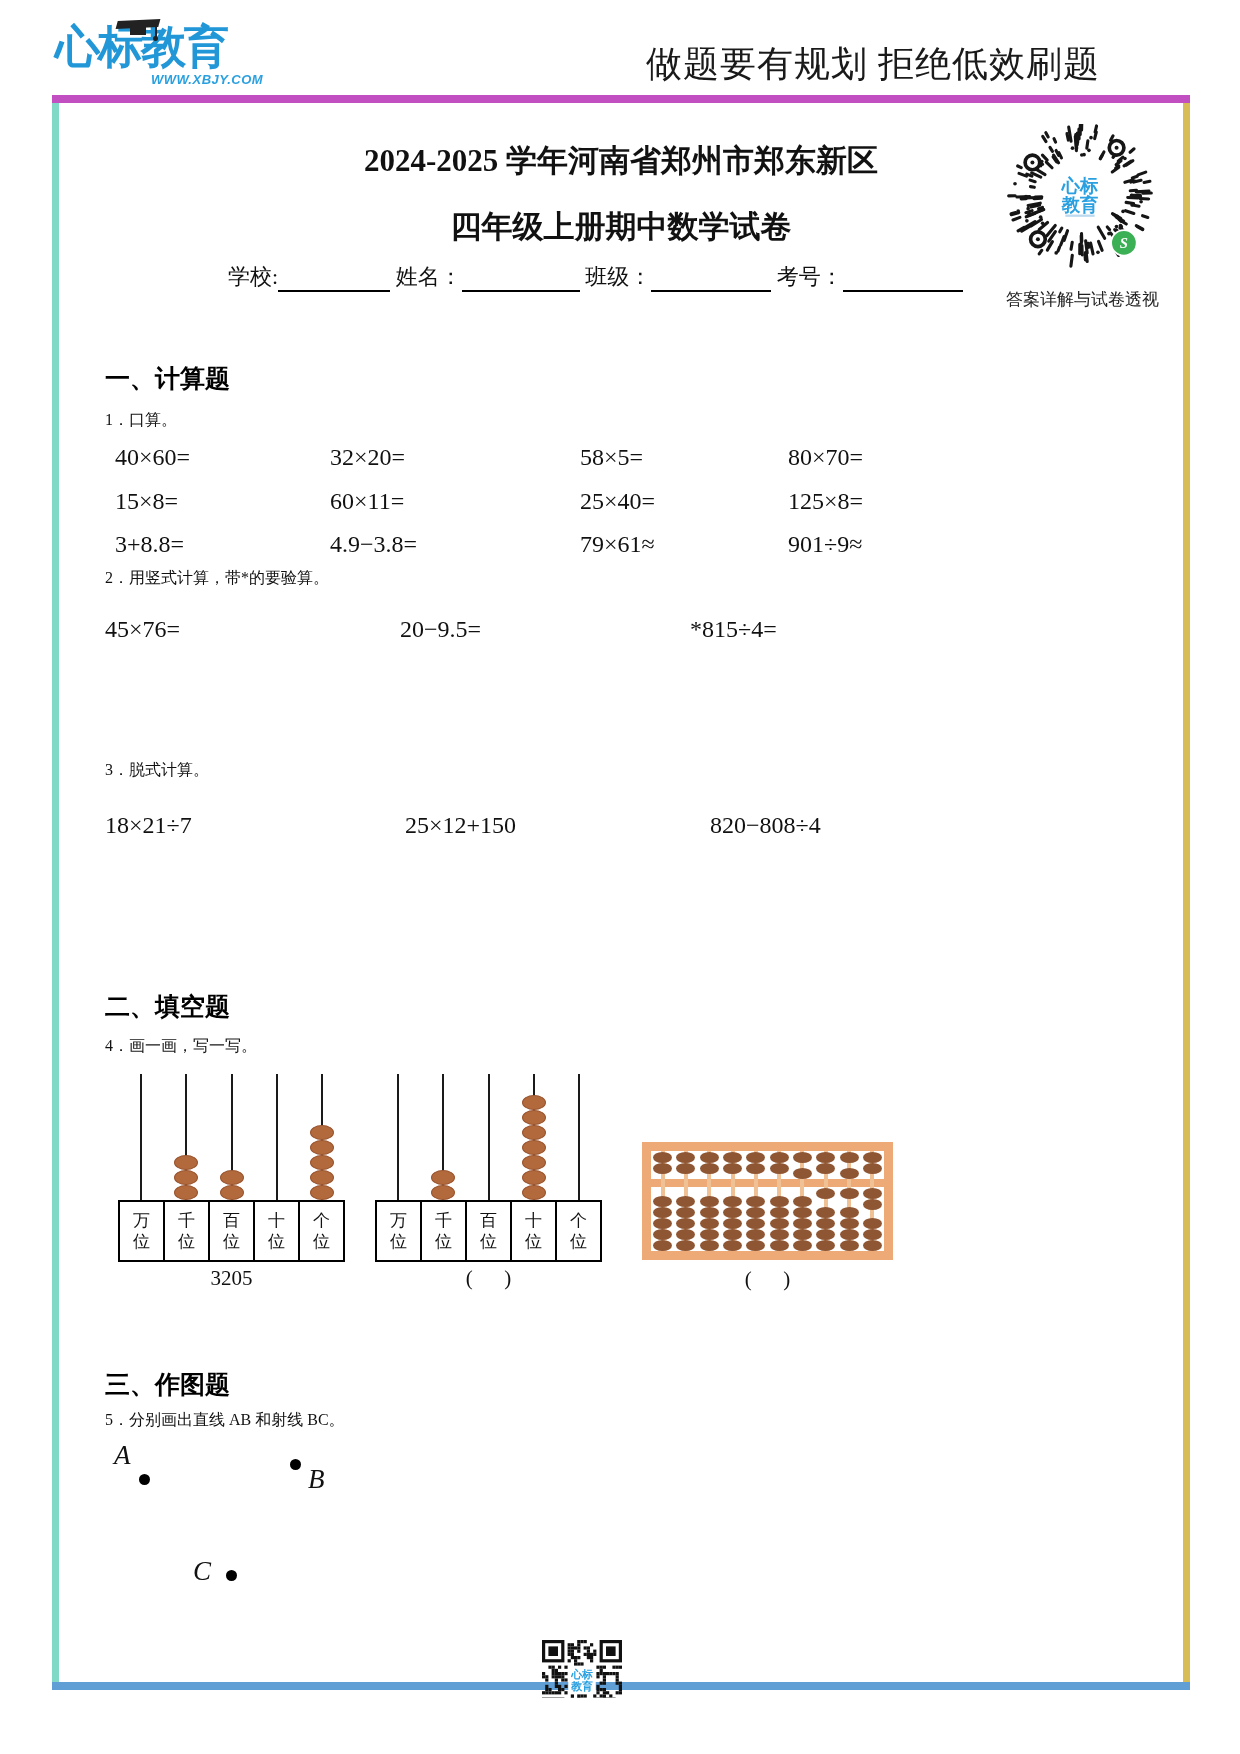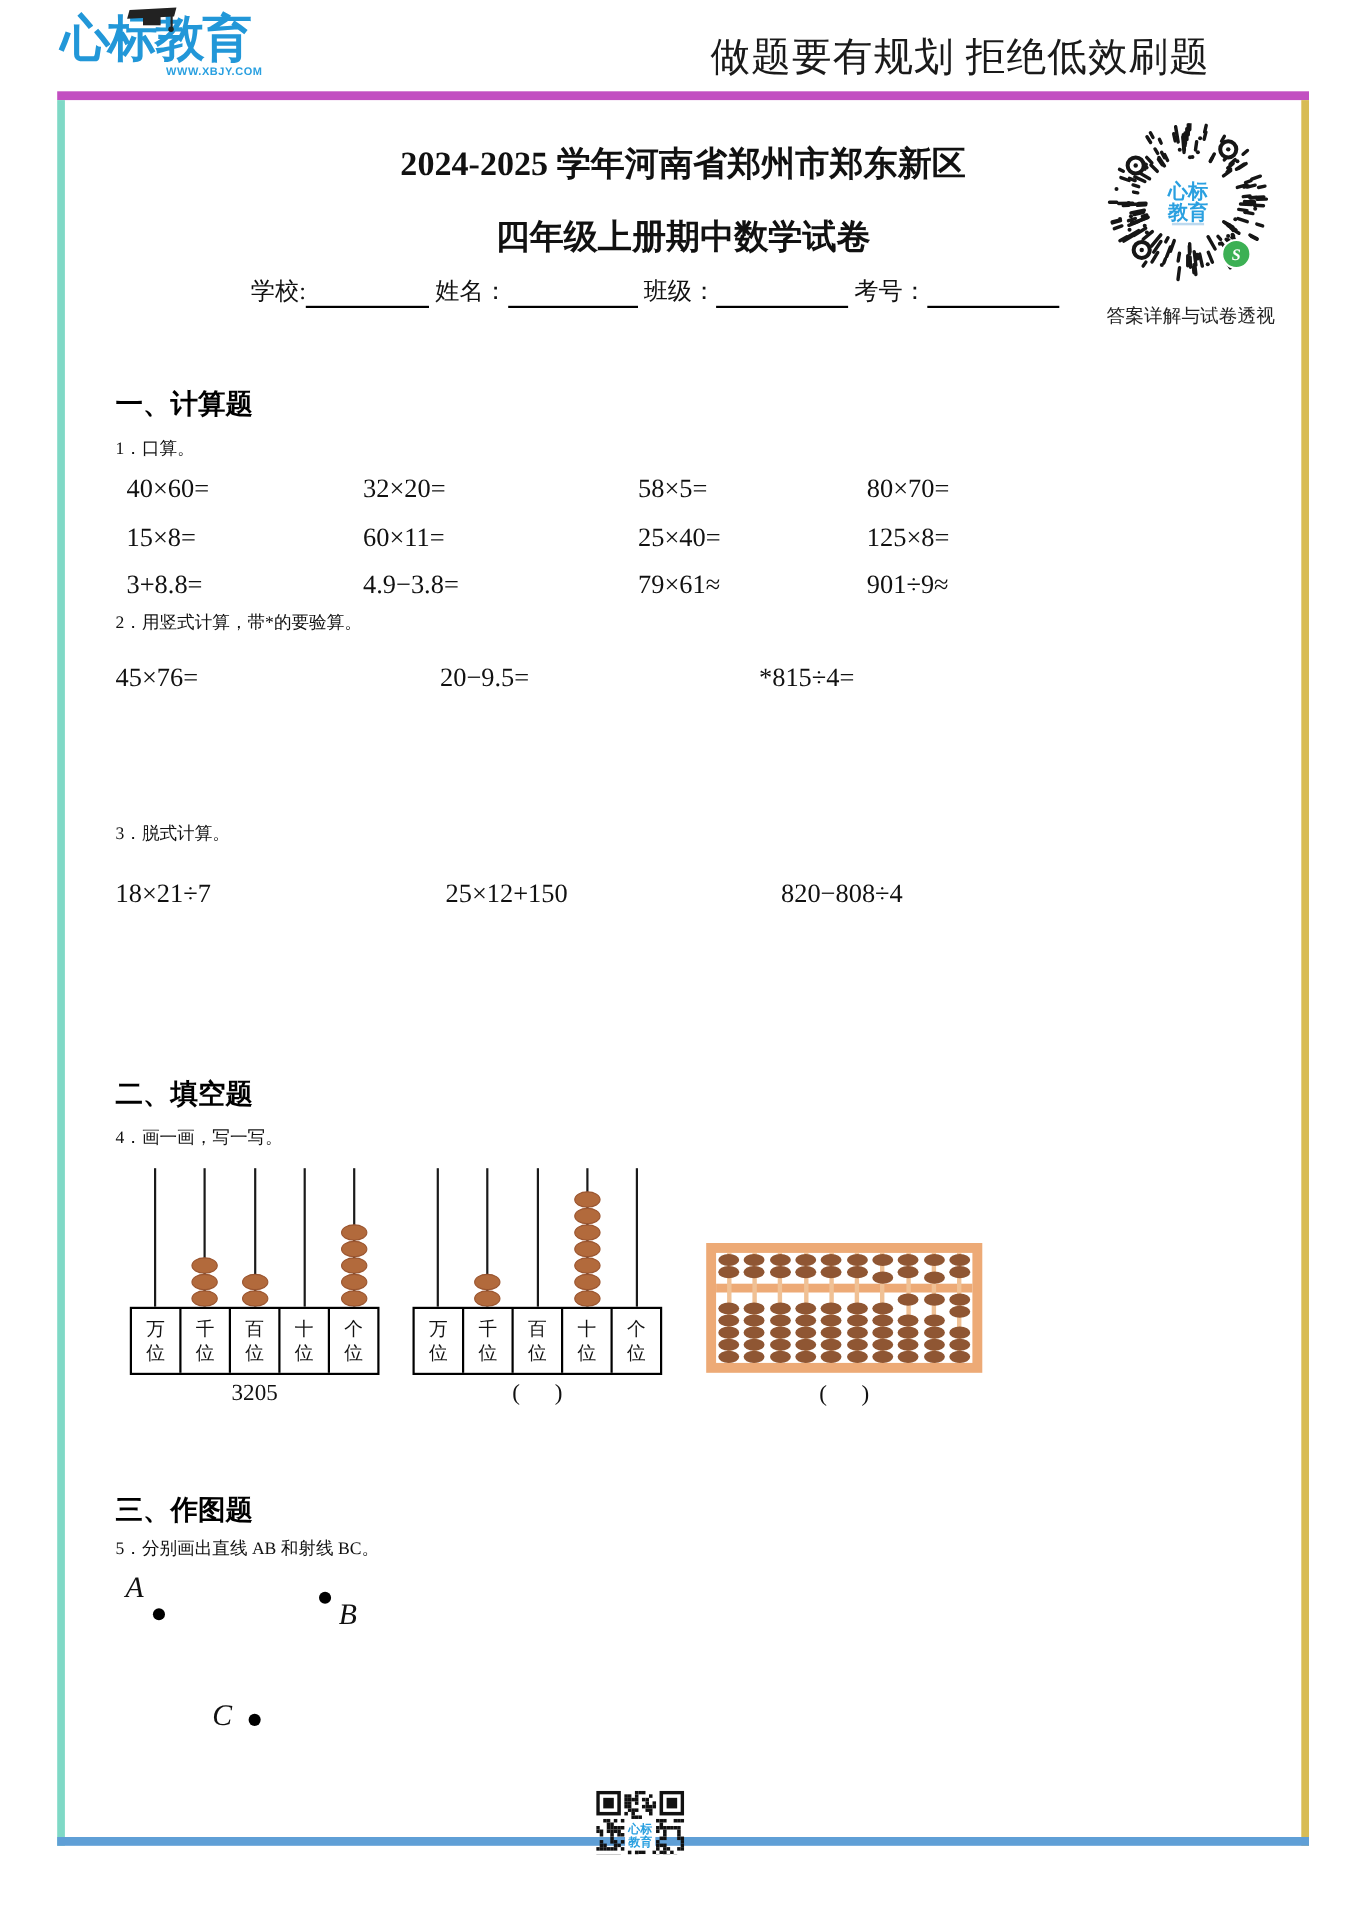--- a/index.html
+++ b/index.html
@@ -1,25 +1,25 @@
 <!DOCTYPE html>
 <html><head>
 <meta charset="utf-8">
 <style>
   html,body{margin:0;padding:0;background:#fff;}
   .page{position:relative;width:1240px;height:1686px;background:#fff;overflow:hidden;
-        font-family:"Liberation Serif",serif;color:#111;}
+        font-family:"Liberation Serif",serif;color:#111;margin-top:12px;}
   .abs{position:absolute;}
 
   
   .logo-wrap{left:55px;top:10px;width:210px;height:66px;}
   .logo-text{position:absolute;left:0;top:2px;font-family:"Liberation Sans",sans-serif;
              font-weight:bold;font-size:45px;color:#2297d8;letter-spacing:-2px;line-height:1;}
   .logo-url{position:absolute;left:96px;top:50px;font-family:"Liberation Sans",sans-serif;
-            font-size:10px;font-weight:bold;color:#2aa0e0;letter-spacing:.5px;}
+            font-size:13px;font-weight:bold;font-style:italic;color:#2aa0e0;letter-spacing:.5px;}
   .cap{position:absolute;left:62px;top:-4px;width:44px;height:18px;}
   .cap .board{position:absolute;left:0;top:2px;width:42px;height:8px;background:#222;transform:skewX(-18deg) rotate(-3deg);}
   .cap .crown{position:absolute;left:13px;top:9px;width:16px;height:8px;background:#222;}
   .cap .tassel{position:absolute;left:38px;top:4px;width:2px;height:15px;background:#222;}
   .cap .knob{position:absolute;left:36px;top:18px;width:5px;height:5px;background:#222;border-radius:50%;}
   .slogan{right:140px;top:28px;font-size:36px;color:#1a1a1a;letter-spacing:1px;}
 
   
   .bar-magenta{left:52px;top:83px;width:1138px;height:8px;background:#c24fc1;}
   .border-left{left:52px;top:91px;width:7px;height:1587px;background:#7fd9c6;}

